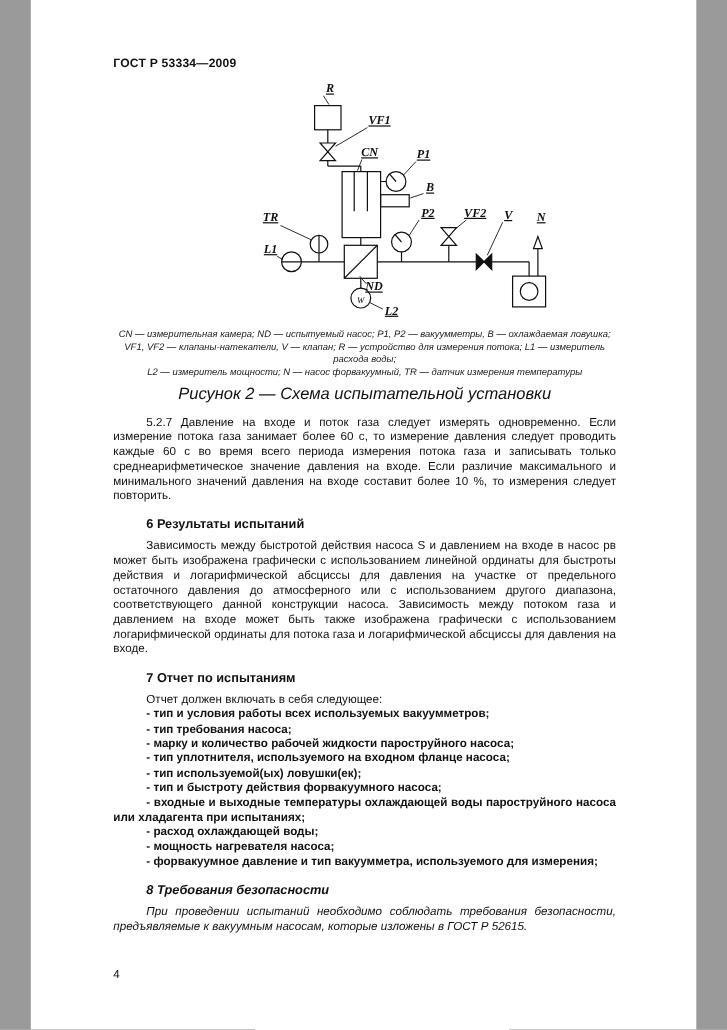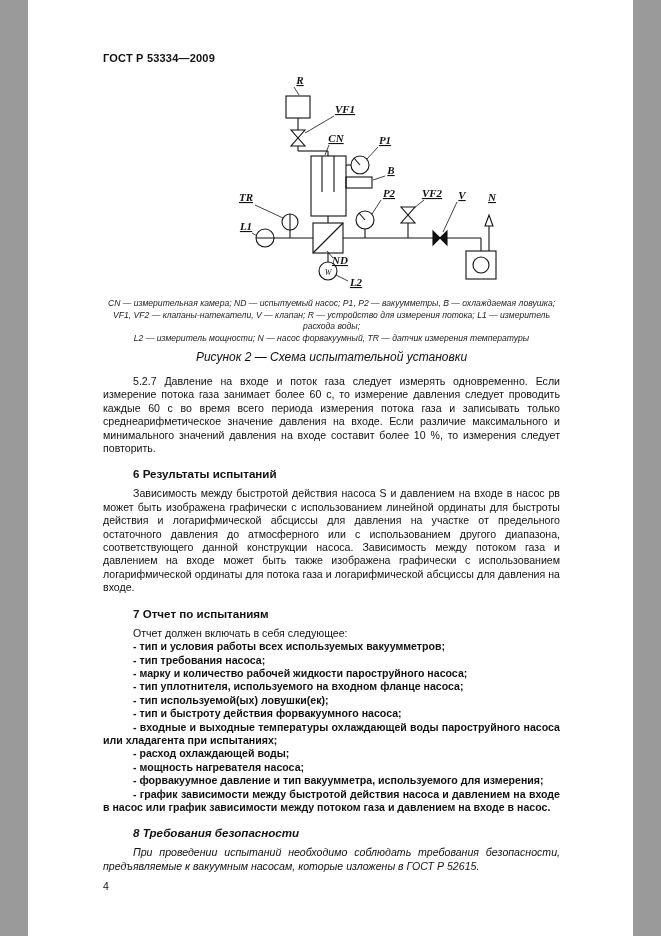--- a/index.html
+++ b/index.html
@@ -7,21 +7,21 @@
   .page {
     width:605px; height:936px; background:#ffffff; position:relative;
     font-family:"Liberation Sans", sans-serif; color:#111; margin:0 auto;
     overflow:hidden;
   }
   .content { padding:52px 73px 0 75px; }
   .doc-header { font-weight:bold; font-size:11px; letter-spacing:.2px; }
   .figure-block { margin-top:4px; }
   svg.diagram { display:block; margin-left:-75px; }
   .legend { font-style:italic; font-size:8.6px; line-height:11.5px; text-align:center; margin-top:2px; color:#222; }
-  .fig-caption { font-style:italic; font-size:12px; text-align:center; margin-top:6px; }
+  .fig-caption { font-style:italic; font-size:15px; text-align:center; margin-top:6px; }
   .para { font-size:10.6px; line-height:13.4px; text-align:justify; text-indent:30px; margin-top:11px; }
   .h-section { font-size:11.6px; font-weight:bold; text-indent:30px; margin:12px 0 7px 0; font-family:"Liberation Sans",sans-serif; }
   .h-italic { font-style:italic; }
   .intro { margin-top:0; }
   .list-item { font-size:10.6px; line-height:13.4px; text-align:justify; text-indent:30px; margin:0;font-weight:bold; }
   .para-italic { font-style:italic; margin-top:2px; }
   .page-num { position:absolute; left:75px; bottom:44px; font-size:10.5px; }
   .dlabel { font-family:"Liberation Serif", serif; font-style:italic; font-weight:bold; font-size:11px; text-decoration:underline; fill:#111; }
   .dsmall { font-family:"Liberation Serif", serif; font-style:italic; font-size:8px; fill:#111; }
 </style>
@@ -140,21 +140,20 @@
       <p class="list-item">- тип и условия работы всех используемых вакуумметров;</p>
       <p class="list-item">- тип требования насоса;</p>
       <p class="list-item">- марку и количество рабочей жидкости пароструйного насоса;</p>
       <p class="list-item">- тип уплотнителя, используемого на входном фланце насоса;</p>
       <p class="list-item">- тип используемой(ых) ловушки(ек);</p>
       <p class="list-item">- тип и быстроту действия форвакуумного насоса;</p>
       <p class="list-item">- входные и выходные температуры охлаждающей воды пароструйного насоса или хладагента при испытаниях;</p>
       <p class="list-item">- расход охлаждающей воды;</p>
       <p class="list-item">- мощность нагревателя насоса;</p>
       <p class="list-item">- форвакуумное давление и тип вакуумметра, используемого для измерения;</p>
-      <p class="list-item">- график зависимости между быстротой действия насоса и давлением на входе в насос или график зависимости между потоком газа и давлением на входе в насос.</p>
     </div>
 
     <h2 class="h-section h-italic">8 Требования безопасности</h2>
     <p class="para para-italic">При проведении испытаний необходимо соблюдать требования безопасности, предъявляемые к вакуумным насосам, которые изложены в ГОСТ Р 52615.</p>
   </div>
 
   <div class="page-num">4</div>
 </div>
 
 </body></html>

